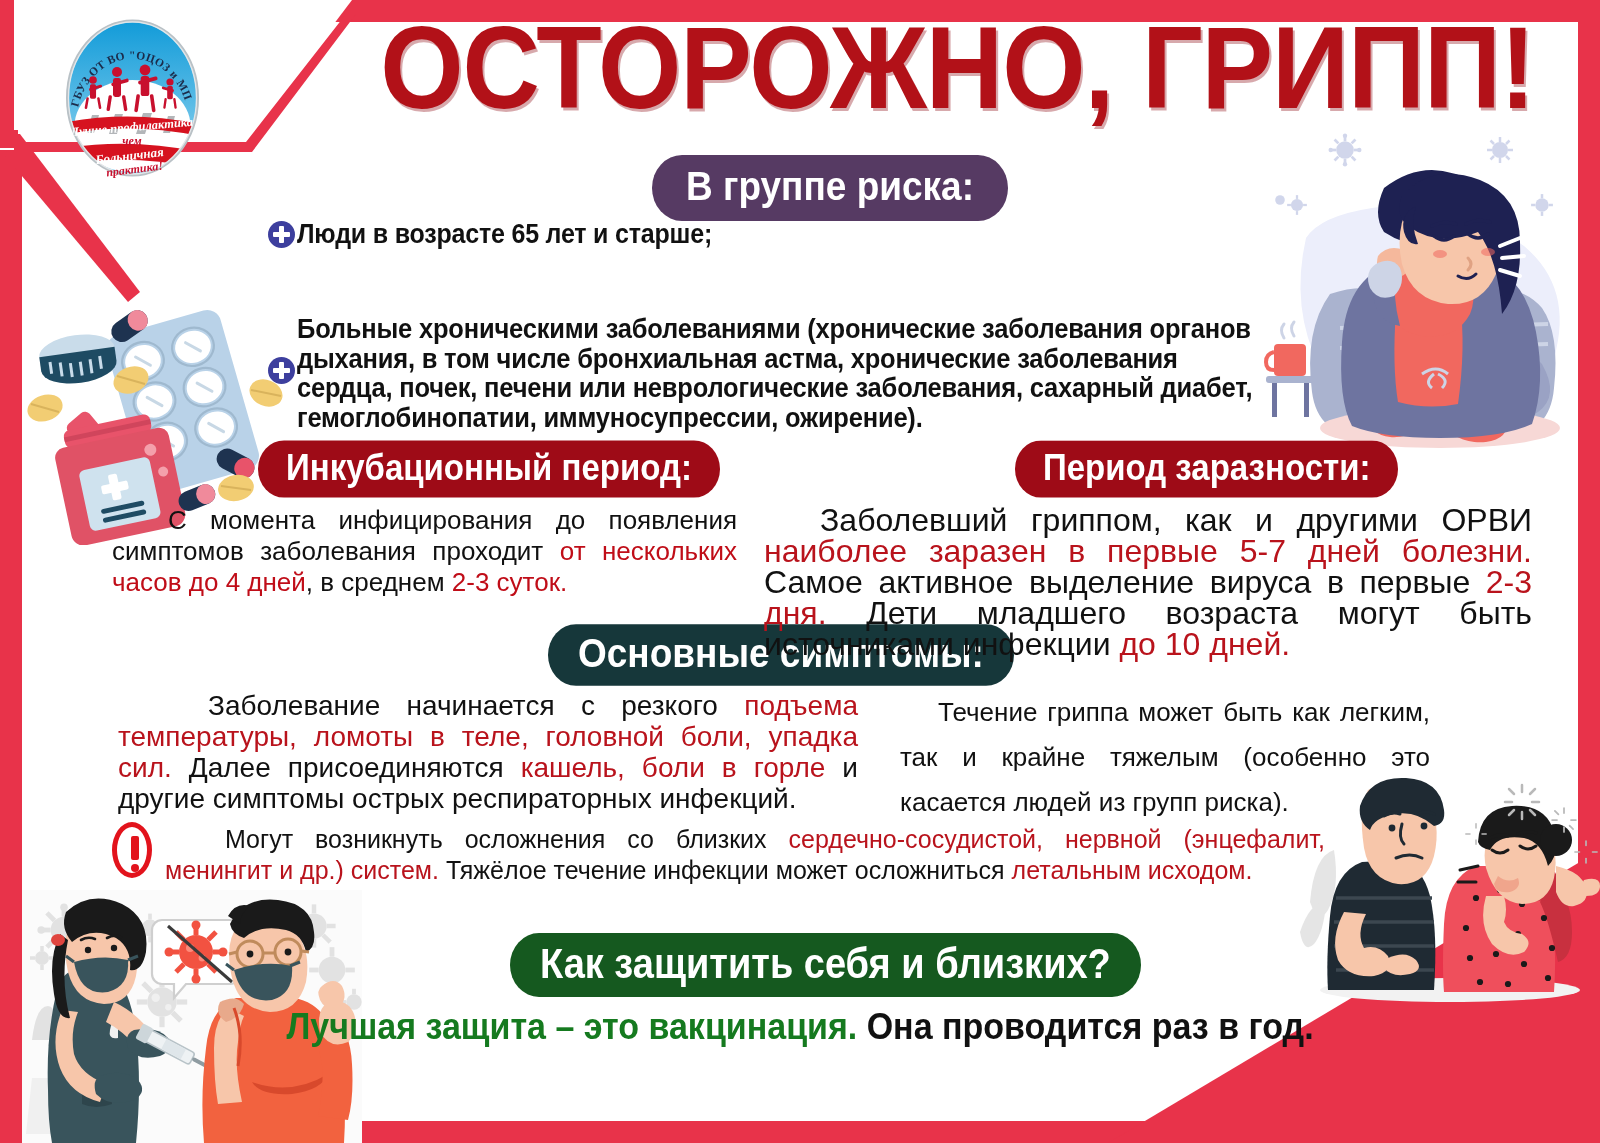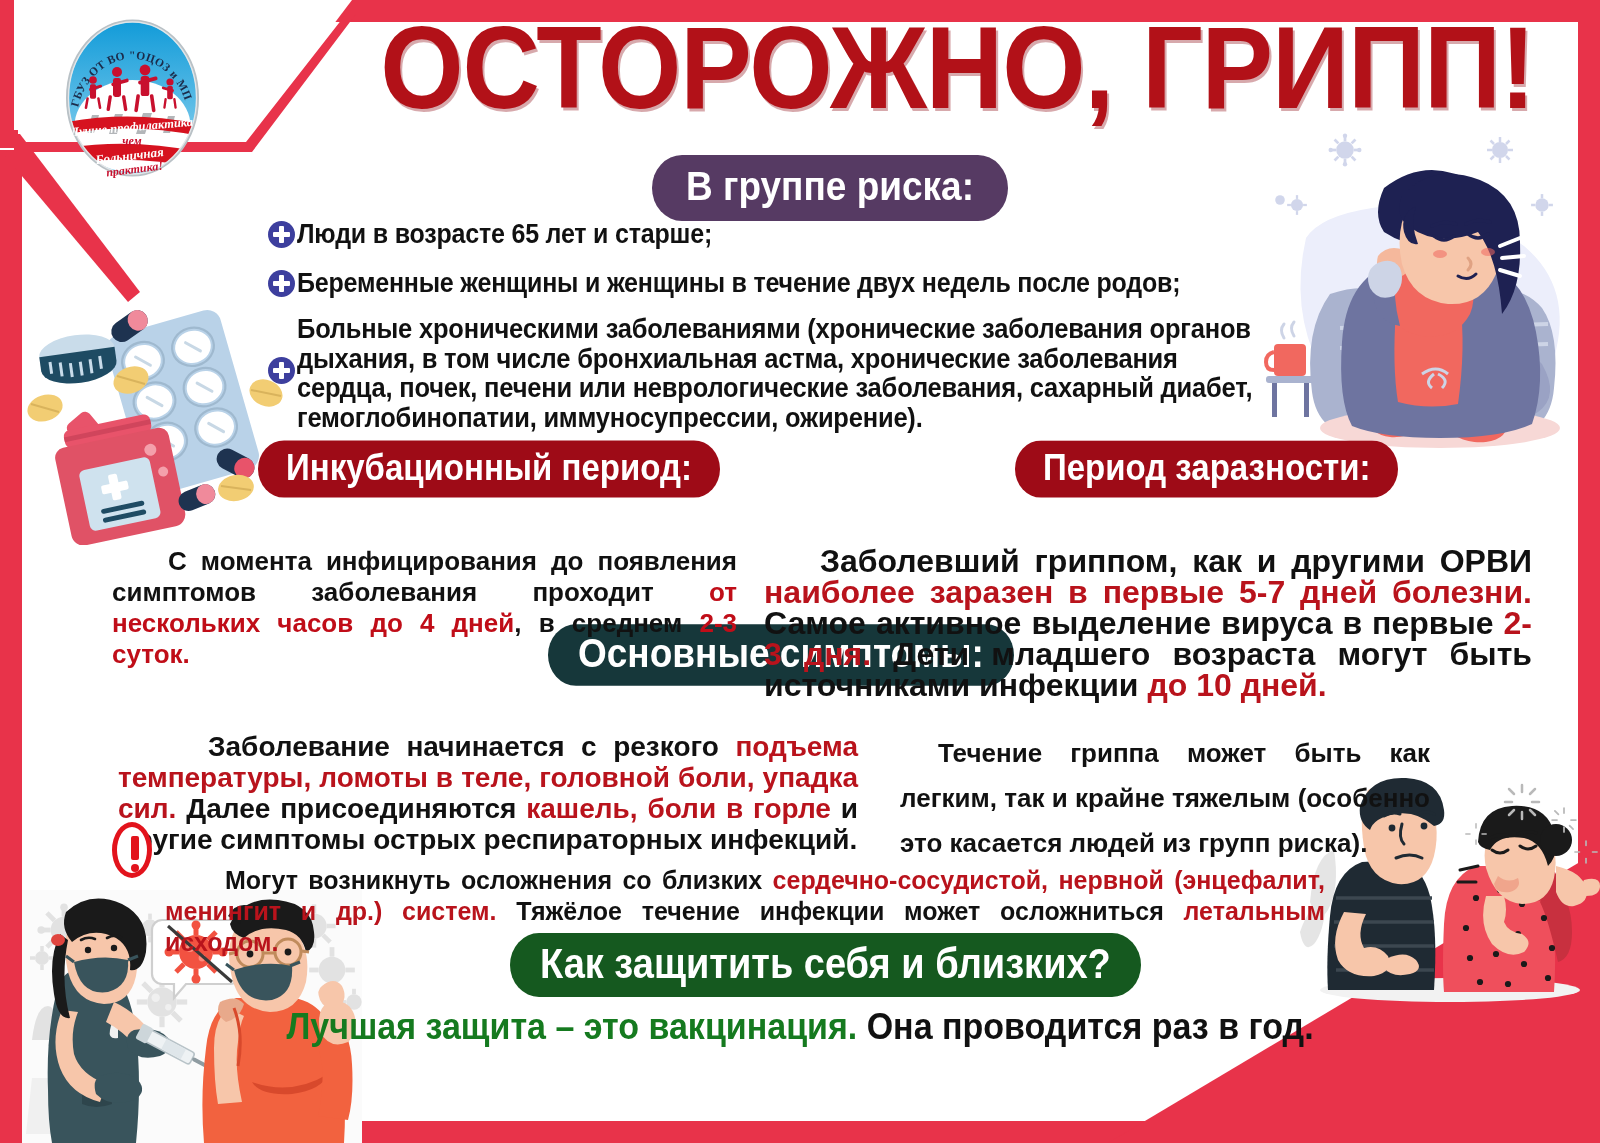--- a/index.html
+++ b/index.html
@@ -82,21 +82,21 @@
   }
   #risk-para {
     position:absolute; left:268px; top:314px; width:990px; z-index:5;
     display:flex; align-items:center;
   }
   #risk-para .rb-text { font-size:25.5px; line-height:27.5px; }
 
   
   .bodytext {
     position:absolute; z-index:5; color:#111;
-    font-weight:bold; text-align:justify;margin-top:41px;
+    font-weight:normal; text-align:justify;
   }
   #p-incub {
     left:112px; top:505px; width:625px;
     font-size:26px; line-height:31px; text-indent:56px;
   }
   #p-contag {
     left:764px; top:505px; width:768px;
     font-size:32px; line-height:31px; text-indent:56px;
   }
   #p-symp-l {
@@ -780,26 +780,20 @@
 <div class="pill" id="pill-symp"><span>Основные симптомы:</span></div>
 <div class="pill" id="pill-protect"><span>Как защитить себя и близких?</span></div>
 
 <div id="risk-block">
   <div class="risk-row">
     <div class="rb-item col1">
       <span class="cross"></span>
       <span class="rb-text">Люди в возрасте 65 лет и старше;</span>
     </div>
   </div>
-  <div class="risk-row">
-    <div class="rb-item">
-      <span class="cross"></span>
-      <span class="rb-text">Беременные женщины и женщины в течение двух недель после родов;</span>
-    </div>
-  </div>
 </div>
 
 <div id="risk-para">
   <span class="cross"></span>
   <span class="rb-text">Больные хроническими заболеваниями (хронические заболевания органов дыхания, в том      числе бронхиальная астма, хронические заболевания сердца, почек, печени или неврологические заболевания, сахарный диабет, гемоглобинопатии, иммуносупрессии, ожирение).</span>
 </div>
 
 <div class="bodytext" id="p-incub">
   <span>С момента инфицирования до появления симптомов заболевания проходит </span><span class="red">от нескольких часов до 4 дней</span><span>, в среднем </span><span class="red">2-3 суток.</span>
 </div>

